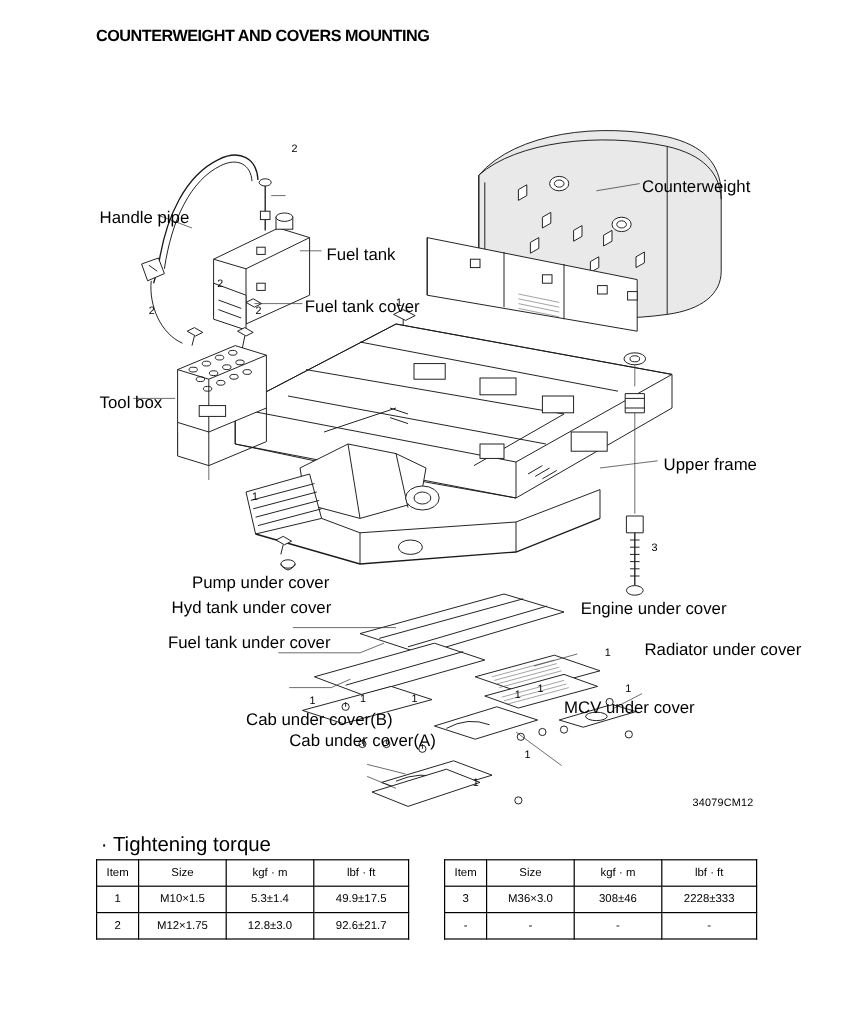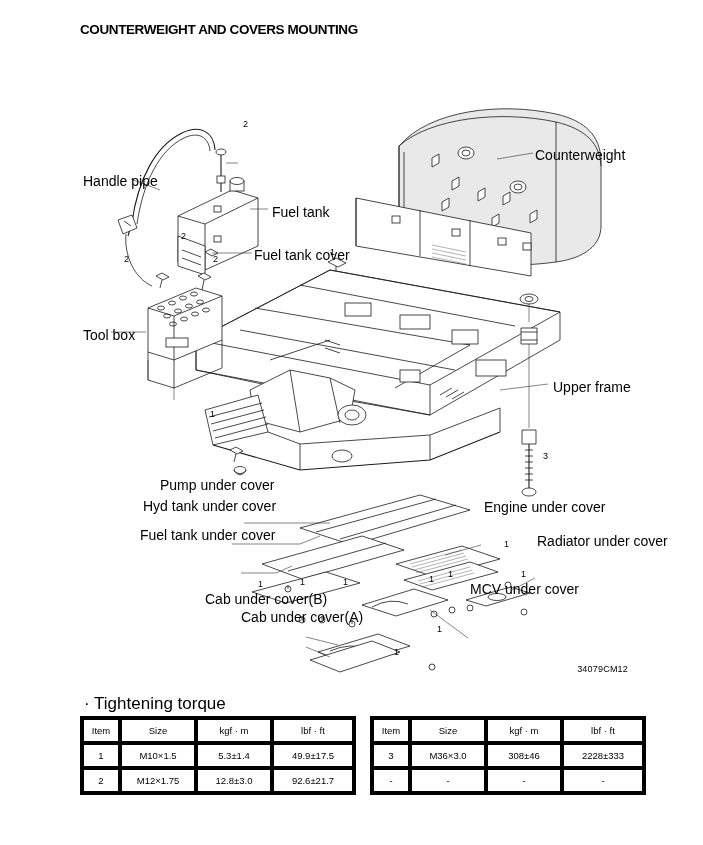--- a/index.html
+++ b/index.html
@@ -62,21 +62,21 @@
     left: 84px;
     top: 694px;
     font-size: 17px;
   }
   table.torque {
     position: absolute;
     border-collapse: collapse;
     font-size: 9.5px;
   }
   table.torque th, table.torque td {
-    border: 4px solid #000000;
+    border: 1px solid #000000;
     text-align: center;
     vertical-align: middle;
     padding: 0;
     height: 21px;
     font-weight: normal;
   }
   table.torque th {
     font-weight: normal;
   }
   #torque-left { left: 80px; top: 716px; }

